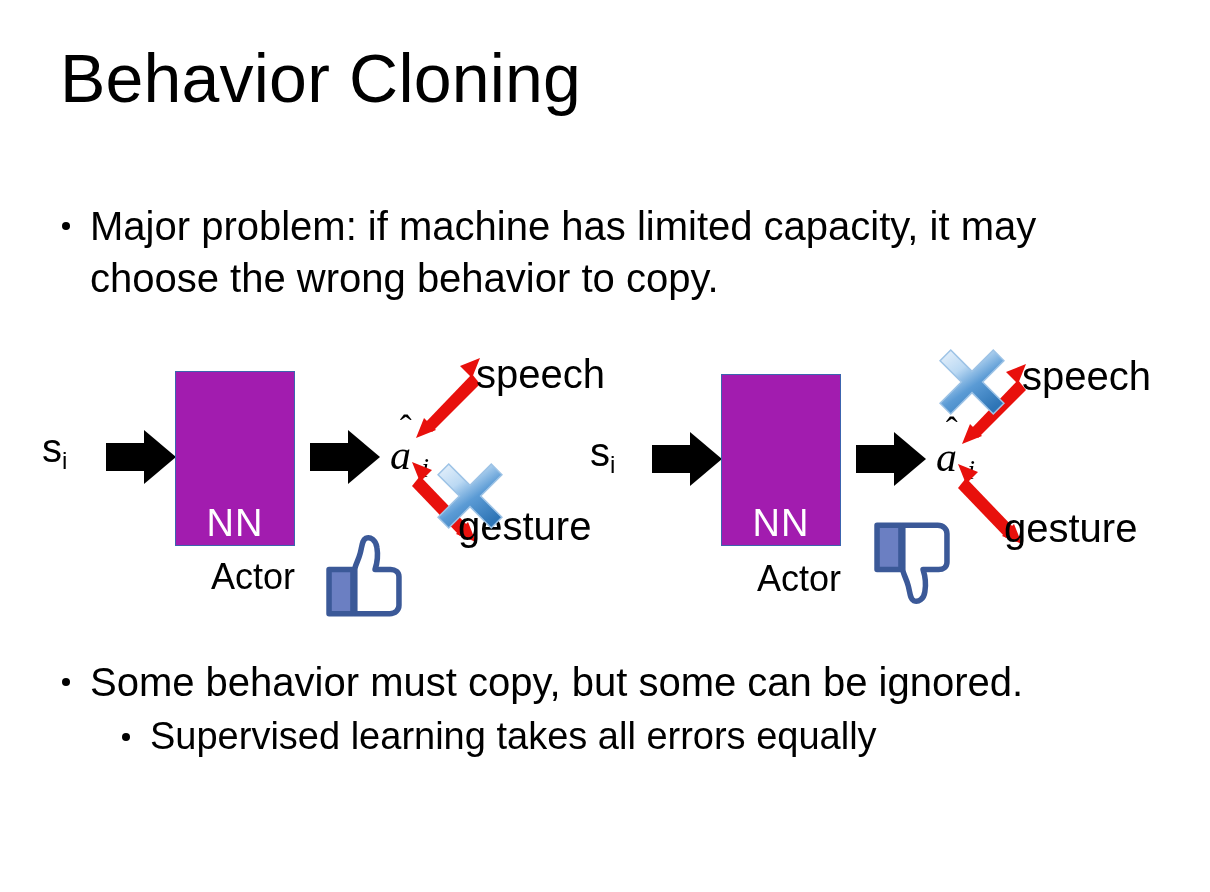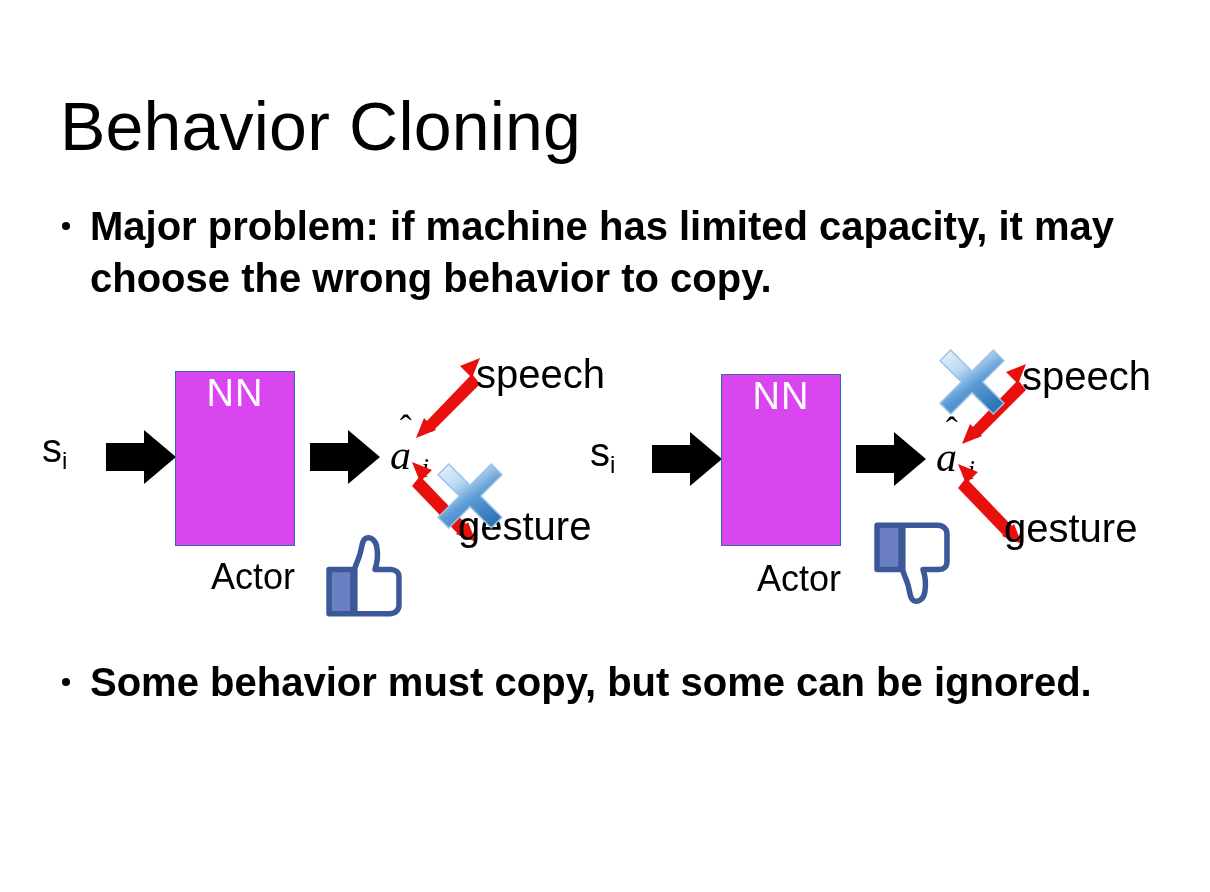--- a/index.html
+++ b/index.html
@@ -29,39 +29,38 @@
     left: 60px;
     top: 42px;
     width: 1090px;
     font-family: "Liberation Sans", sans-serif;
     font-size: 68px;
     font-weight: 300;
     letter-spacing: 0.2px;
     line-height: 1.08;
     color: #000000;
     white-space: nowrap;
-    margin-top: 48px;
   }
 
   
   .bullet-block {
     position: absolute;
     left: 58px;
     width: 1110px;
   }
   .bullet-block.top { top: 200px; }
   .bullet-block.bottom { top: 656px; }
 
   .bullet {
     position: relative;
     display: block;
     padding-left: 32px;
     font-size: 40px;
     line-height: 1.30;
-    font-weight: 700;
+    font-weight: 400;
     color: #000000;
   }
   .bullet .dot {
     position: absolute;
     left: 4px;
     top: 0.56em;
     width: 8px;
     height: 8px;
     border-radius: 50%;
     background: #000000;
@@ -134,25 +133,25 @@
 
   .arrow-wrap {
     position: absolute;
     width: 70px;
     height: 54px;
   }
 
   
   .nn-box {
     position: absolute;
-    background: #d946ef;
+    background: #a21caf;
     border: 1px solid #3c64ae;
     box-sizing: border-box;
     display: flex;
-    align-items: flex-start;
+    align-items: flex-end;
     justify-content: center;
   }
   .nn-box .nn-text {
     color: #ffffff;
     font-size: 38px;
     font-weight: 400;
     letter-spacing: 1px;
   }
 
   .actor-label {
@@ -362,15 +361,19 @@
 
     </div>
 
   </div>
 
   <div class="bullet-block bottom">
     <div class="bullet level1">
       <span class="dot"></span>
       <span>Some behavior must copy, but some can be ignored.</span>
     </div>
+    <div class="bullet level2">
+      <span class="dot"></span>
+      <span>Supervised learning takes all errors equally</span>
+    </div>
   </div>
 
 </div>
 
 </body></html>

